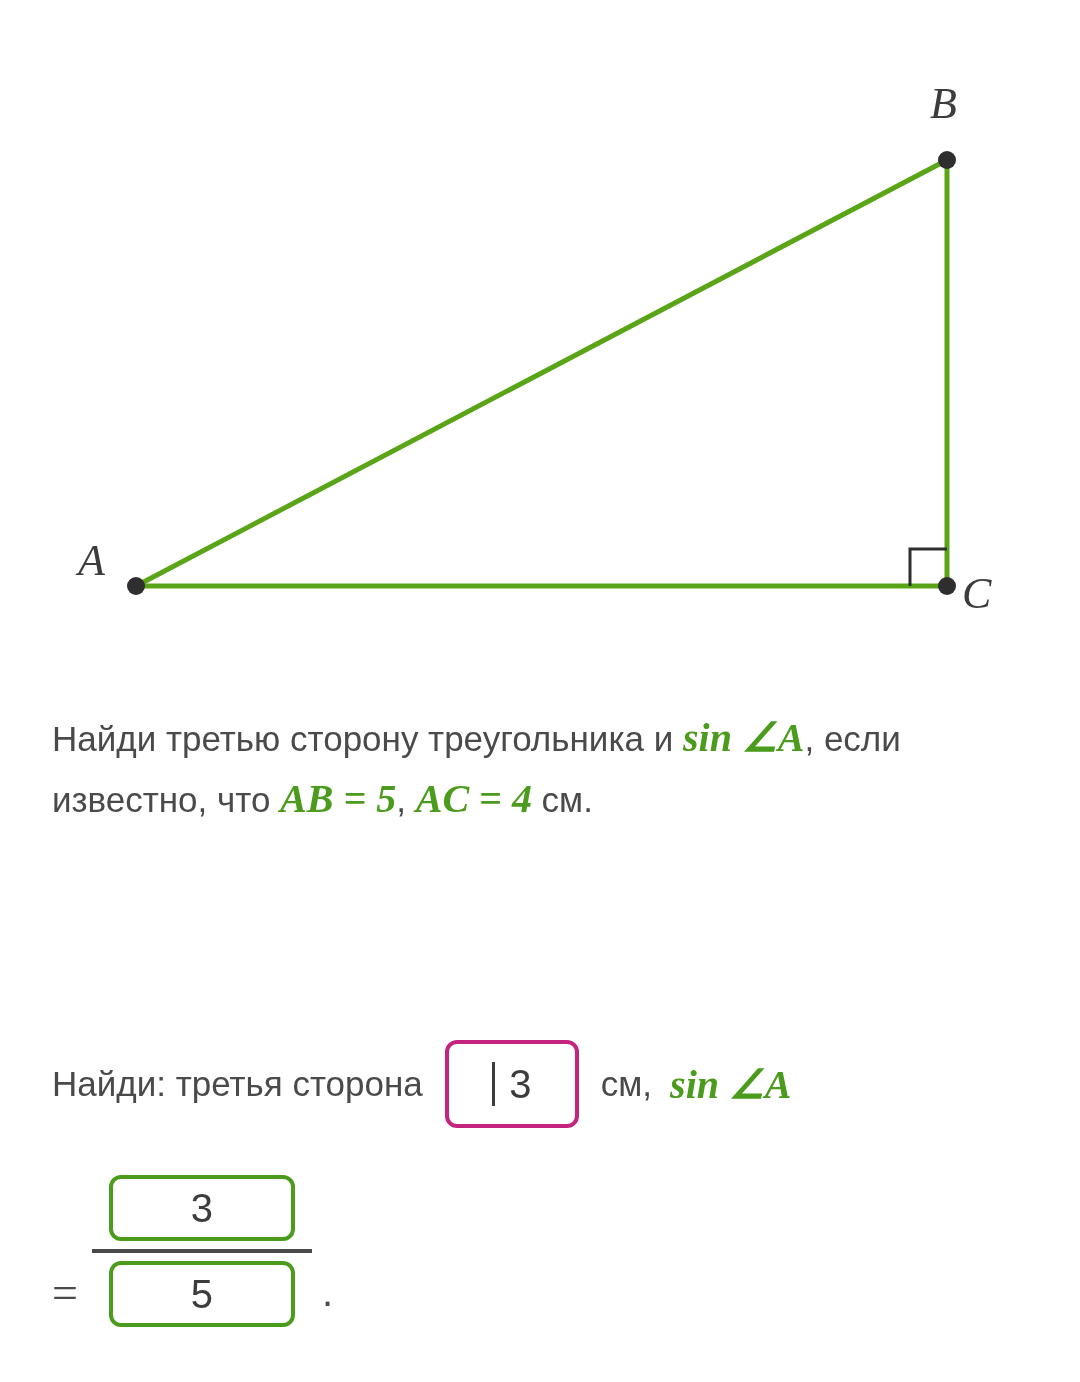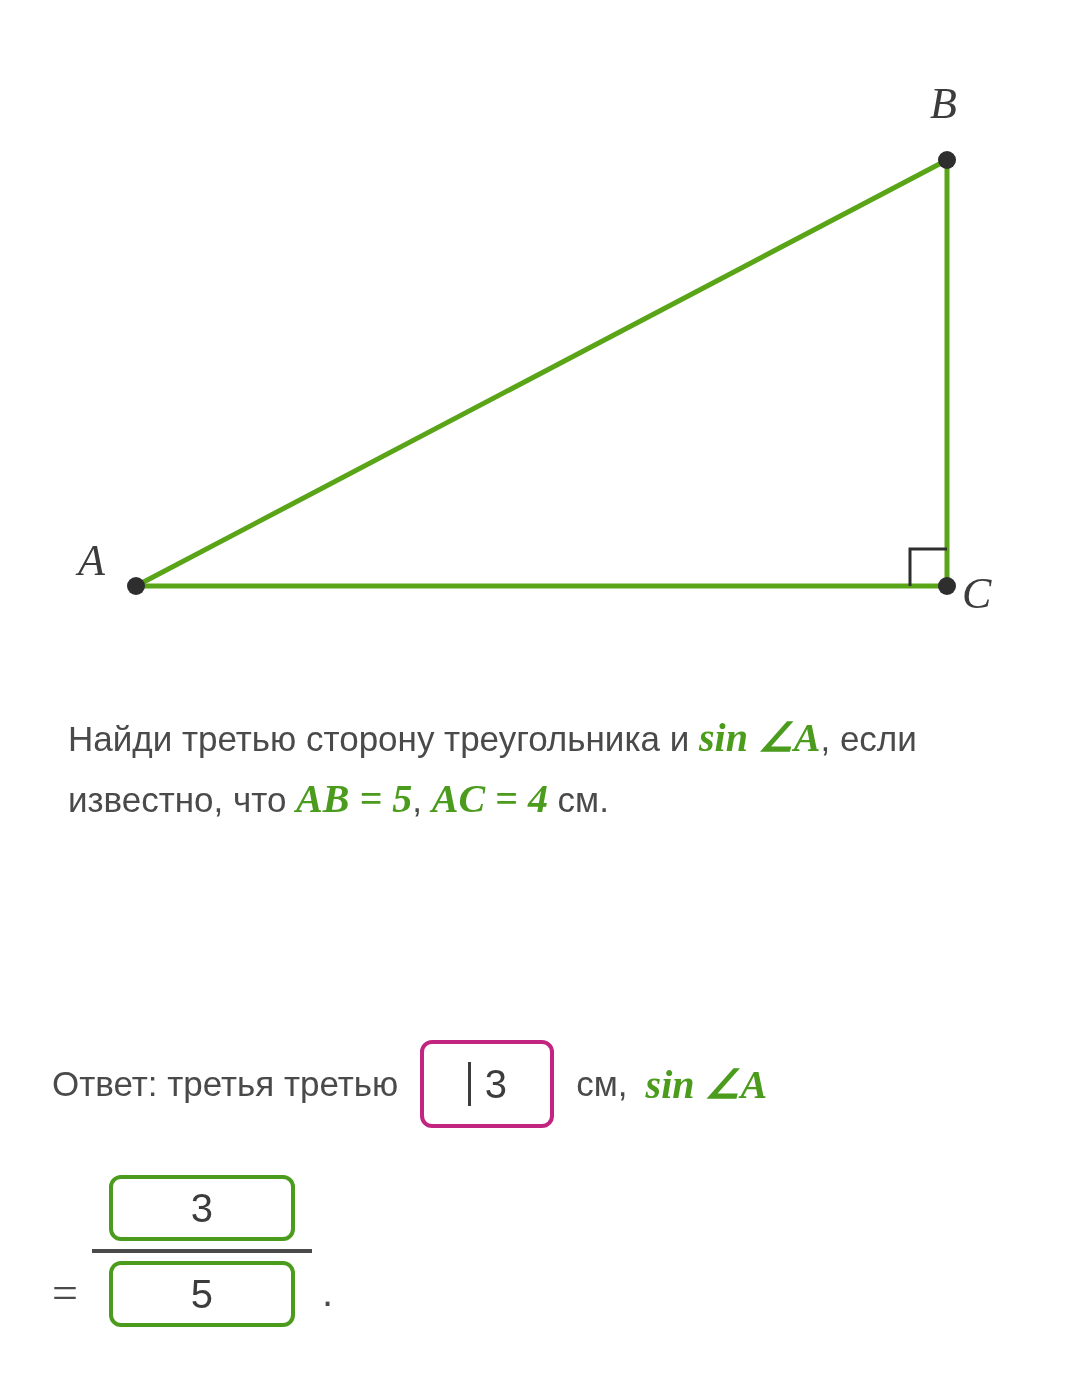--- a/index.html
+++ b/index.html
@@ -40,21 +40,20 @@
 
   
   #question {
     position: absolute;
     left: 52px;
     top: 708px;
     width: 990px;
     font-size: 35px;
     line-height: 1.52;
     color: #4a4a4a;
-    margin-left: 16px;
   }
   .mathgreen {
     font-family: "Liberation Serif", serif;
     font-style: italic;
     font-weight: bold;
     color: #4b9b1d;
     font-size: 40px;
   }
   .units {
     font-family: "Liberation Sans", sans-serif;
@@ -169,21 +168,21 @@
   <div class="vertex-label" id="label-B">B</div>
   <div class="vertex-label" id="label-C">C</div>
 </div>
 
 <div id="question">
   <span>Найди третью сторону треугольника и </span><span class="mathgreen">sin ∠A</span><span>, если известно, что </span><span class="mathgreen">AB = 5</span><span>,</span>
   <span class="mathgreen">AC = 4</span><span class="units"> см.</span>
 </div>
 
 <div id="answer-line">
-  <span id="answer-label">Ответ: третья третью</span>
+  <span id="answer-label">Найди: третья сторона</span>
   <div class="input-box focused" id="third-side-box">
     <span class="caret"></span>
       <span>3</span>
   </div>
   <span>см,</span>
   <span id="sin-tail" class="mathgreen">sin ∠A</span>
 </div>
 
 <div id="fraction-row">
   <span id="eq-sign">=</span>

